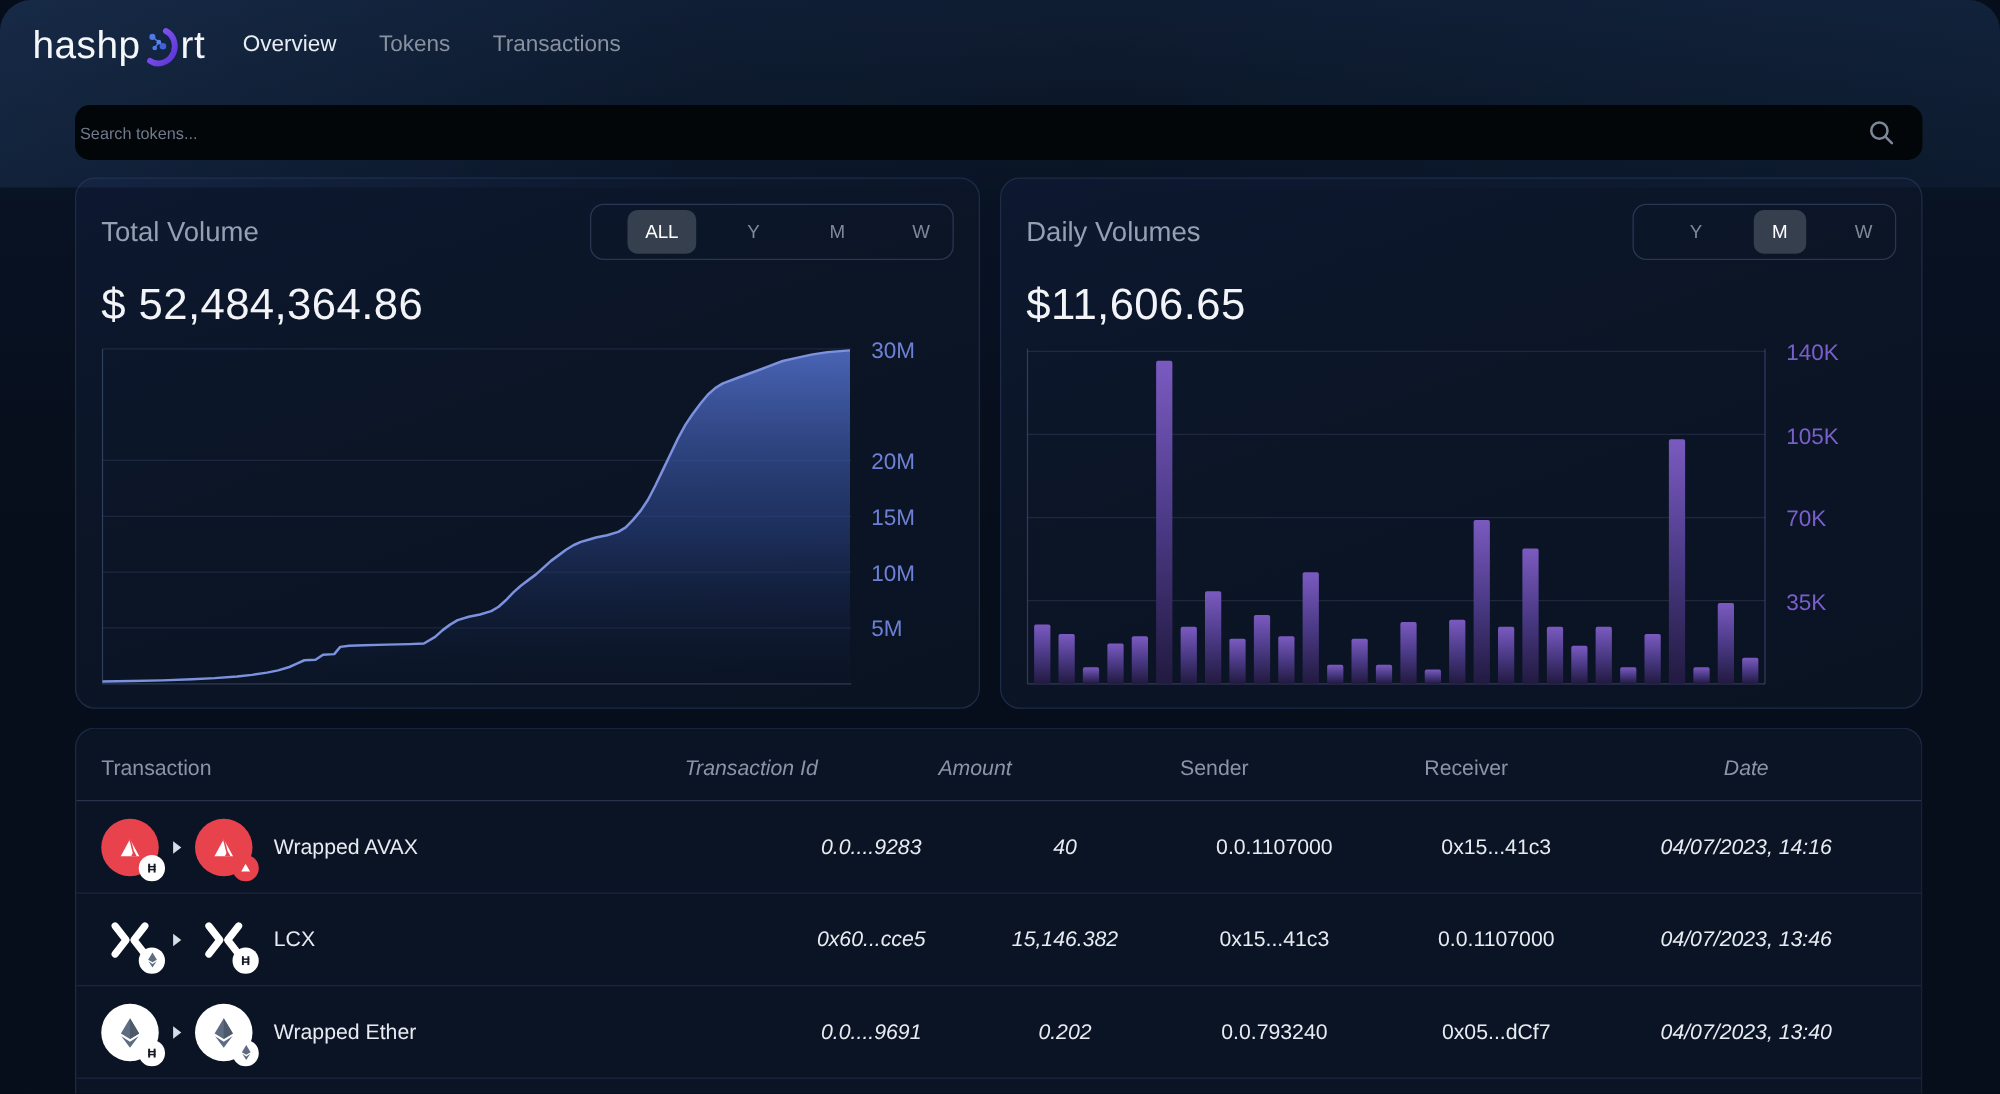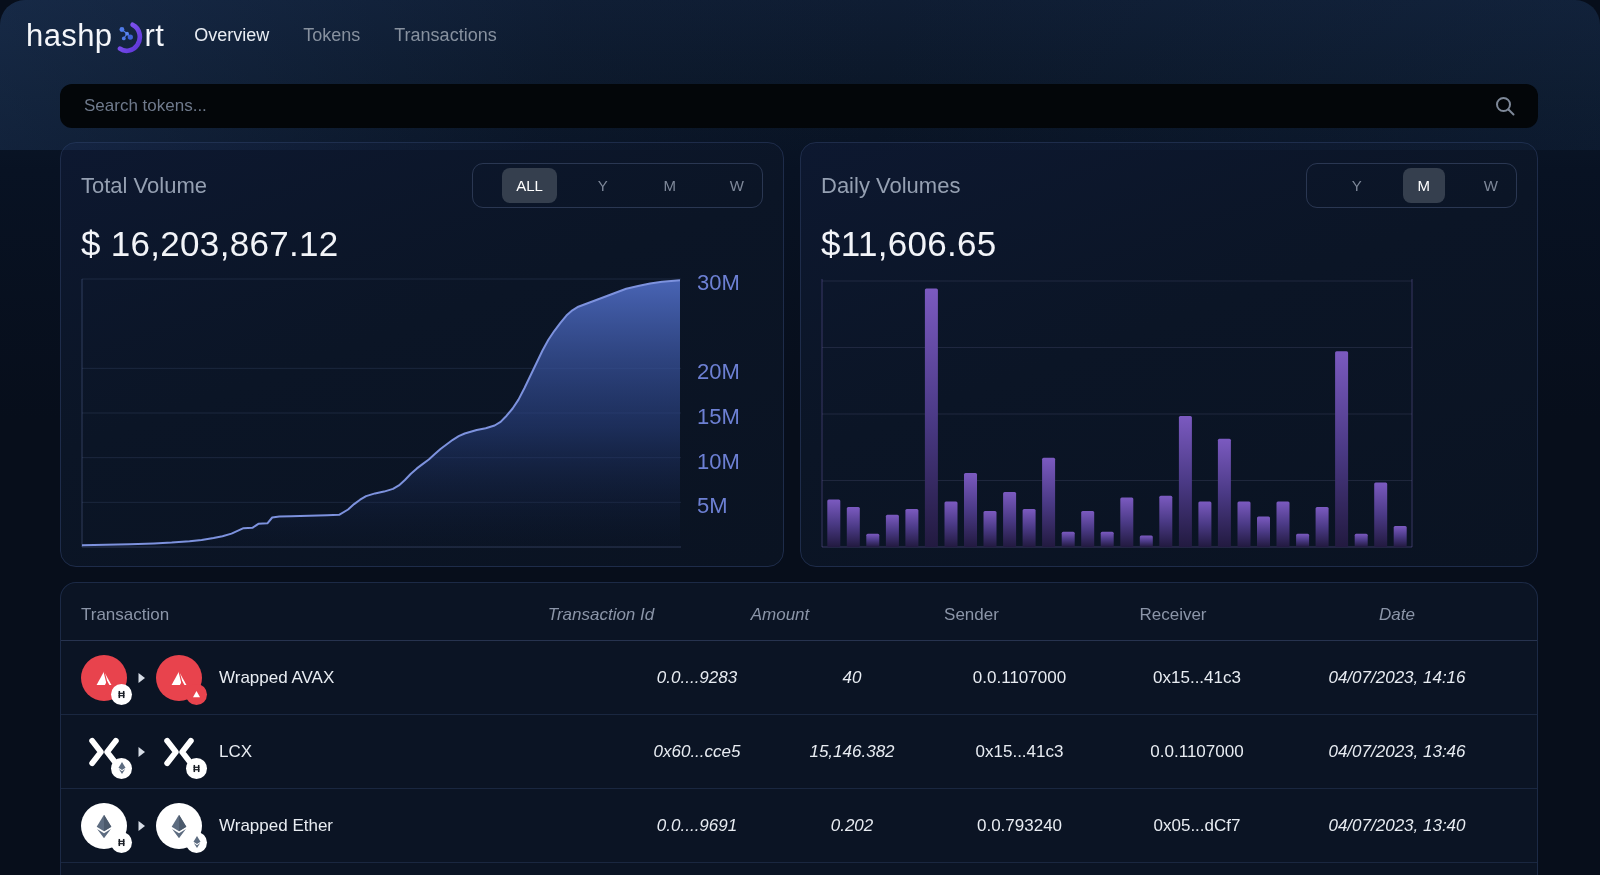--- a/index.html
+++ b/index.html
@@ -23,37 +23,37 @@
   .brand span { font-size:31px; font-weight:500; color:#f4f6fa; letter-spacing:.4px; line-height:1; }
   .brand svg { margin:0 1px -4px 1px; }
   nav.links { display:flex; align-items:center; margin-left:30px; gap:34px; }
   nav.links a { font-size:18px; text-decoration:none; color:#87919f; cursor:pointer; }
   nav.links a.active { color:#e9edf3; }
   
   .container { margin-left:60px; width:1478px; }
   .searchbar { position:relative; margin-top:14px; height:44px; background:#030609;
     border-radius:12px; display:flex; align-items:center; }
   .searchbar input { flex:1; background:transparent; border:none; outline:none;
-    padding:0 24px; font-size:17px; color:#22c55e; font-family:"Liberation Sans",sans-serif; }
+    padding:0 4px; font-size:13px; color:#22c55e; font-family:"Liberation Sans",sans-serif; }
   .searchbar input::placeholder { color:#6f7a8c; }
   .searchbar .sicon { margin-right:22px; display:flex; }
   
   .cards { display:grid; grid-template-columns:724px 738px; gap:16px; margin-top:14px; }
   .card { border:1px solid #1e2c4a; border-radius:16px; padding:20px 20px 14px;
     background:linear-gradient(160deg,#0d1830 0%,#0b1526 45%,#0a1322 100%); }
   .card-head { display:flex; justify-content:space-between; align-items:center; }
   .card-title { font-size:22px; font-weight:400; color:#95a0b2; }
   .toggle { display:flex; align-items:center; border:1px solid #2a3752; border-radius:11px; padding:4px; }
   .toggle button { border:none; background:transparent; color:#7e8899; font-size:15px;
     font-family:"Liberation Sans",sans-serif; padding:9px 14px; border-radius:8px; cursor:pointer; min-width:42px;margin-left:25px; }
   .toggle button.sel { background:#353f4e; color:#ffffff; }
   .big-value { font-size:35px; font-weight:500; color:#f2f4f8; margin:16px 0 10px; letter-spacing:.3px; }
   .chart-row { display:flex; align-items:flex-start; }
   .yticks { position:relative; width:58px; height:278px; flex:none; }
-  .yticks span { position:absolute; left:10px; font-size:22px; }
+  .yticks span { position:absolute; left:10px; font-size:18px; }
   
   .table-card { margin-top:15px; height:335px; background:#0b1424; border:1px solid #1c2a46;
     border-bottom:none; border-radius:16px 16px 0 0; overflow:hidden; }
   .tgrid { display:grid; grid-template-columns:1fr 170px 140px 195px 160px 240px; align-items:center; }
   .thead { height:58px; padding:6px 20px 0; border-bottom:1px solid #27334f; color:#8b95a8; font-size:17px;gap:24px; }
   .trow { height:74px; padding:0 20px; border-bottom:1px solid #1a2740; font-size:17px; color:#e8ecf2; cursor:pointer; }
   .c-left{ text-align:left; } .c-right{ text-align:center;font-style:italic; } .c-center{ text-align:center; }
   .tx-cell { display:flex; align-items:center; gap:9px; }
   .tokwrap { position:relative; width:46px; height:46px; flex:none; }
   .tok { width:46px; height:46px; border-radius:50%; display:flex; align-items:center; justify-content:center; }
@@ -120,21 +120,21 @@
       <div class="card">
         <div class="card-head">
           <div class="card-title">Total Volume</div>
           <div class="toggle" id="toggle-0">
               <button class="sel">ALL</button>
               <button>Y</button>
               <button>M</button>
               <button>W</button>
             </div>
         </div>
-        <div class="big-value">$ 16,203,867.12</div>
+        <div class="big-value">$ 52,484,364.86</div>
         <div class="chart-row">
           <svg id="area-chart" width="606" height="278" viewBox="0 0 606 278">
             <defs>
               <linearGradient id="areaFill" x1="0" y1="0" x2="0" y2="1">
                 <stop offset="0" stop-color="#4c68bc" stop-opacity="0.95"></stop>
                 <stop offset="0.55" stop-color="#2b4386" stop-opacity="0.55"></stop>
                 <stop offset="1" stop-color="#101c3a" stop-opacity="0.08"></stop>
               </linearGradient>
             </defs>
           <line x1="1" y1="5" x2="600" y2="5" stroke="rgba(116,134,191,0.16)" stroke-width="1"></line>
@@ -207,20 +207,26 @@
               <rect x="416.5" y="227.4" width="13" height="45.6" rx="1.5" fill="url(#barFill)"></rect>
               <rect x="436.0" y="242.6" width="13" height="30.4" rx="1.5" fill="url(#barFill)"></rect>
               <rect x="455.5" y="227.4" width="13" height="45.6" rx="1.5" fill="url(#barFill)"></rect>
               <rect x="475.1" y="259.7" width="13" height="13.3" rx="1.5" fill="url(#barFill)"></rect>
               <rect x="494.6" y="233.1" width="13" height="39.9" rx="1.5" fill="url(#barFill)"></rect>
               <rect x="514.1" y="77.3" width="13" height="195.7" rx="1.5" fill="url(#barFill)"></rect>
               <rect x="533.7" y="259.7" width="13" height="13.3" rx="1.5" fill="url(#barFill)"></rect>
               <rect x="553.2" y="208.4" width="13" height="64.6" rx="1.5" fill="url(#barFill)"></rect>
               <rect x="572.7" y="252.1" width="13" height="20.9" rx="1.5" fill="url(#barFill)"></rect>
             </svg>
+          <div class="yticks" id="bar-ticks">
+              <span style="top: -2px; color: rgb(122, 94, 203);">140K</span>
+              <span style="top: 64.5px; color: rgb(122, 94, 203);">105K</span>
+              <span style="top: 131px; color: rgb(122, 94, 203);">70K</span>
+              <span style="top: 197.5px; color: rgb(122, 94, 203);">35K</span>
+            </div>
         </div>
       </div>
 
     </section>
 
     <section class="table-card">
       <div class="tgrid thead" id="table-head">
           <div class="c-left">Transaction</div>
           <div class="c-right">Transaction Id</div>
           <div class="c-right">Amount</div>

